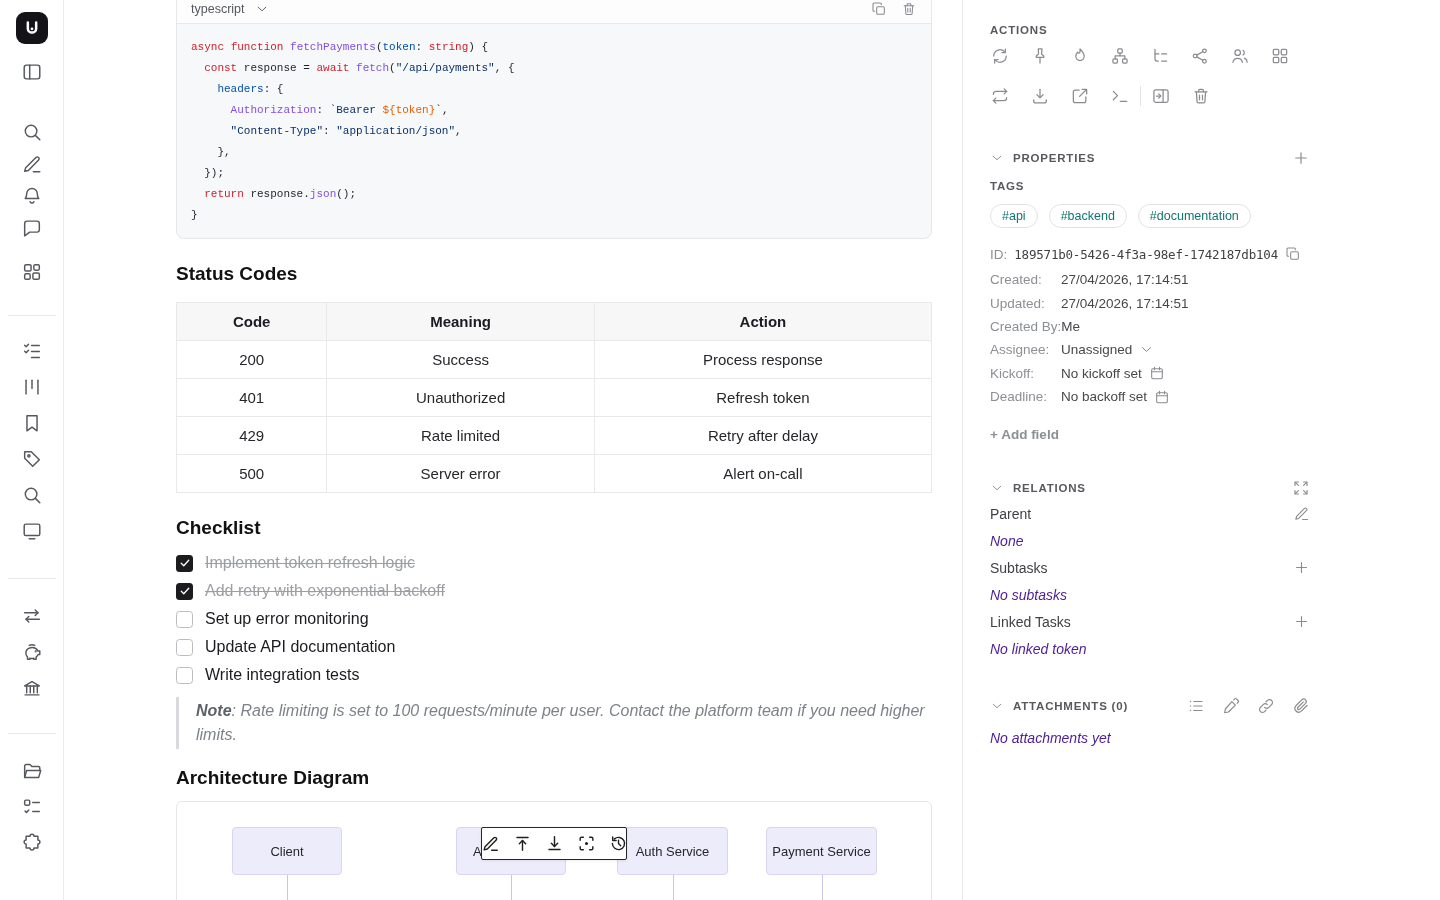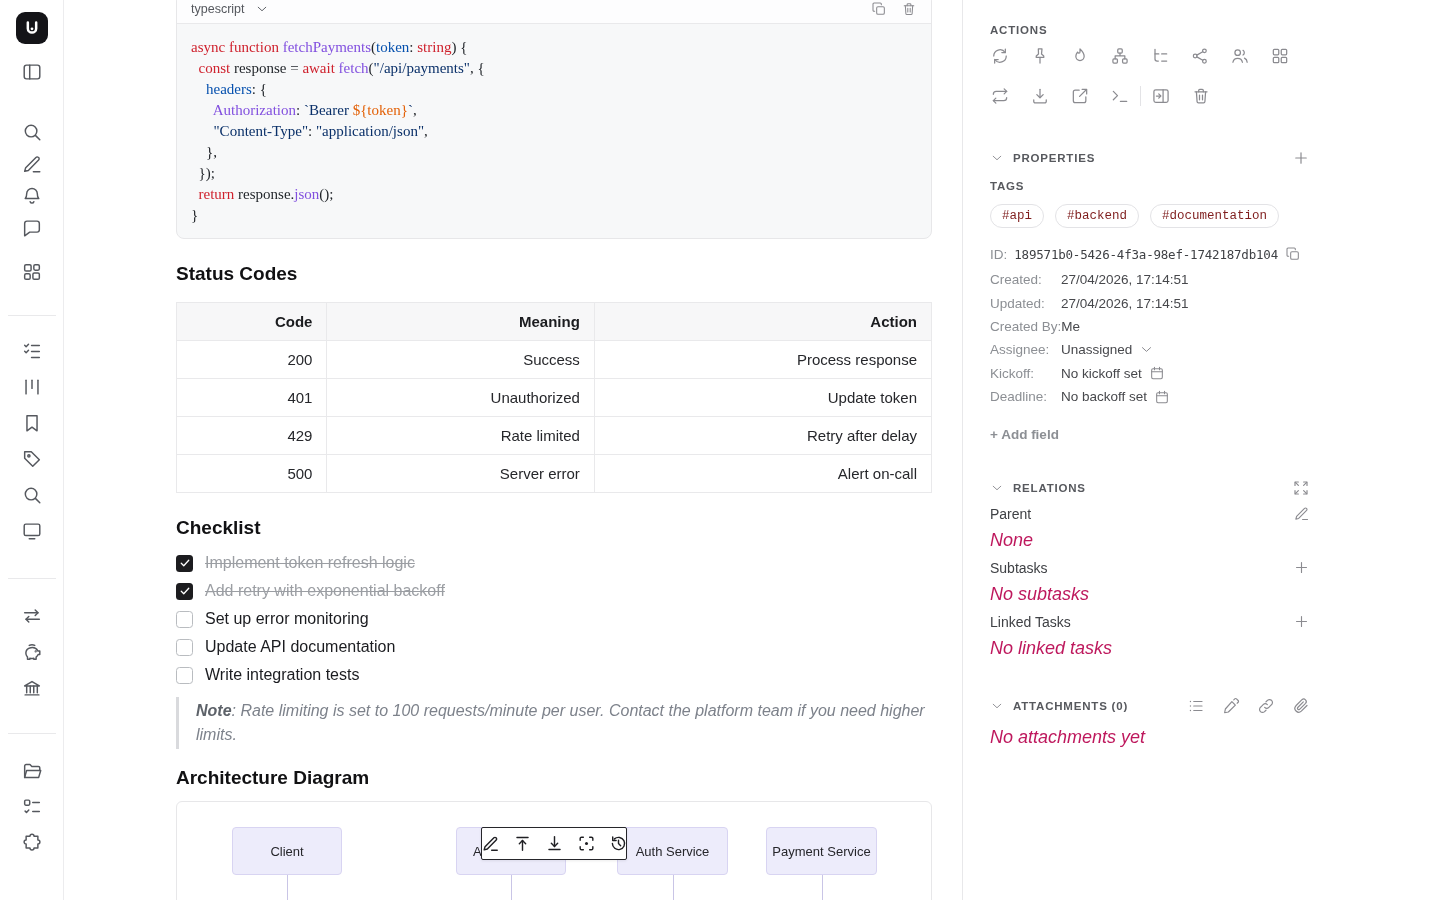--- a/index.html
+++ b/index.html
@@ -26,34 +26,34 @@
   .main { position:absolute; left:65px; top:0; width:897px; height:900px; background:#fff; }
   .content { position:absolute; left:111px; top:-7px; width:756px; }
 
   .codeblock { border:1px solid #e7e7e9; border-radius:8px; background:#f7f8f9; overflow:hidden; }
   .code-header { height:30px; background:#fdfdfe; border-bottom:1px solid #e9e9eb; display:flex; align-items:center; padding:0 14px; }
   .lang-select { display:flex; align-items:center; gap:10px; font-size:12.5px; color:#55585e; cursor:pointer; }
   .code-actions { margin-left:auto; display:flex; gap:14px; }
   .code-actions .ic svg { width:16px; height:16px; }
   .code-actions .ic { color:#8b8b90; cursor:pointer; }
   .ic14 svg { width:14px!important; height:14px!important; }
-  .code-body { padding:13px 14px 12px; font-family:Liberation Serif, serif; font-size:15px; line-height:21px; white-space:pre; }
+  .code-body { padding:13px 14px 12px; font-family:Liberation Mono, monospace; font-size:11px; line-height:21px; white-space:pre; }
   .tk-pl { color:#1f2328; }
   .tk-kw { color:#cf222e; }
   .tk-fn { color:#8250df; }
   .tk-prop { color:#0550ae; }
   .tk-str { color:#0a3069; }
   .tk-expr { color:#e36209; }
 
   h2 { font-size:19px; font-weight:700; color:#111113; margin-top:24px; line-height:22px; }
   h2.h-check { margin-top:24px; }
   h2.h-arch { margin-top:18px; }
 
   table.doc { margin-top:17px; width:100%; border-collapse:collapse; font-size:15px; }
-  table.doc th, table.doc td { border:1px solid #e9e9eb; padding:10px 14px; text-align:right; height:30px; }
+  table.doc th, table.doc td { border:1px solid #e9e9eb; padding:10px 14px; text-align:center; height:30px; }
   table.doc th { background:#f7f7f8; font-weight:700; color:#1b1c1f; font-size:15px; }
   table.doc td { color:#26272b; }
 
   .checklist { margin-top:10px; display:flex; flex-direction:column; }
   .chk-item { display:flex; align-items:center; gap:12px; height:28px; font-size:16px; color:#1b1c20; }
   .cb { width:17px; height:17px; border-radius:3.5px; display:inline-flex; align-items:center; justify-content:center; flex:none; cursor:pointer; }
   .cb.on { background:#1c1c1f; }
   .cb.on svg { width:12px; height:12px; stroke:#fff; stroke-width:2.6; fill:none; stroke-linecap:round; stroke-linejoin:round; }
   .cb.off { background:#fff; border:1.5px solid #b9bcc0; }
   .chk-item.done .chk-label { color:#9b9ea3; text-decoration:line-through; }
@@ -82,41 +82,41 @@
   .vdiv { width:1px; height:20px; background:#e3e3e6; align-self:center; }
 
   .pnl-header { display:flex; align-items:center; gap:9px; margin-top:32px; height:24px; }
   .pnl-header .chev { color:#8b8b90; cursor:pointer; }
   .pnl-header .right { margin-left:auto; color:#8b8b90; cursor:pointer; }
   .pnl-header .right svg { width:18px; height:18px; }
   .hdr-props { margin-top:30px; }
 
   .lbl-tags { margin-top:10px; }
   .tags { margin-top:12px; display:flex; gap:11px; }
-  .tag-pill { border:1px solid #e3e3e6; border-radius:20px; padding:4px 11px; font-size:12.5px; color:#7f1d1d; cursor:pointer;font-family:Liberation Mono, monospace; }
+  .tag-pill { border:1px solid #e3e3e6; border-radius:20px; padding:4px 11px; font-size:12.5px; color:#0f766e; cursor:pointer; }
 
   .id-row { margin-top:16px; display:flex; align-items:center; gap:7px; height:20px; }
   .f-label { font-size:13.5px; color:#8c8f94; }
   .id-val { font-family:"DejaVu Sans Mono","Liberation Mono",monospace; font-size:12.5px; color:#3f4145; letter-spacing:-0.2px; }
   .id-row .ic { color:#8b8b90; cursor:pointer; } .id-row .ic svg { width:16px; height:16px; }
 
   .fields { margin-top:4px; }
   .f-row { display:flex; align-items:center; height:23.4px; }
   .f-row .f-label { min-width:71px; }
   .f-row.tight .f-label { min-width:0; }
   .f-val { font-size:13.5px; color:#47484c; }
   .f-row .ic { color:#8b8b90; margin-left:7px; cursor:pointer; }
   .f-row .ic svg { width:15px; height:15px; }
   .f-row .ic.cal svg { width:16px; height:16px; }
   .add-field { margin-top:16px; height:20px; display:flex; align-items:center; font-size:13.5px; color:#8c8f94; cursor:pointer;font-weight:bold; }
 
   .rel-row { display:flex; align-items:center; height:27px; font-size:14px; color:#3f4145; }
   .rel-row .ic { margin-left:auto; color:#8b8b90; cursor:pointer; }
   .rel-row .ic svg { width:17px; height:17px; }
-  .empty-italic { font-style:italic; font-size:18px; color:#be185d; height:27px; display:flex; align-items:center; }
+  .empty-italic { font-style:italic; font-size:14px; color:#4c1d95; height:27px; display:flex; align-items:center; }
   .hdr-attach .att-icons { margin-left:auto; display:flex; gap:17px; }
   .att-icons .ic { color:#8b8b90; cursor:pointer; }
   .att-icons .ic svg { width:18px; height:18px; }
   .attach-empty { margin-top:6px; }
 </style>
 </head>
 <body>
 
 <div class="sidebar">
   <div class="logo">
@@ -303,21 +303,21 @@
         </thead>
         <tbody>
           <tr>
             <td>200</td>
             <td>Success</td>
             <td>Process response</td>
           </tr>
           <tr>
             <td>401</td>
             <td>Unauthorized</td>
-            <td>Update token</td>
+            <td>Refresh token</td>
           </tr>
           <tr>
             <td>429</td>
             <td>Rate limited</td>
             <td>Retry after delay</td>
           </tr>
           <tr>
             <td>500</td>
             <td>Server error</td>
             <td>Alert on-call</td>
@@ -670,21 +670,21 @@
         </div>
         <div class="empty-italic">No subtasks</div>
         <div class="rel-row">
           <span>Linked Tasks</span>
           <span class="ic">
             <svg viewBox="0 0 24 24" fill="none" stroke="currentColor" stroke-width="1.6" stroke-linecap="round" stroke-linejoin="round">
               <path d="M12 5v14M5 12h14"></path>
             </svg>
           </span>
         </div>
-        <div class="empty-italic">No linked tasks</div>
+        <div class="empty-italic">No linked token</div>
       </div>
 
     <div class="pnl-header hdr-attach">
       <span class="ic ic14 chev">
           <svg viewBox="0 0 24 24" fill="none" stroke="currentColor" stroke-width="1.6" stroke-linecap="round" stroke-linejoin="round">
             <path d="M5.5 9l6.5 6 6.5-6"></path>
           </svg>
         </span>
       <span class="pnl-label">ATTACHMENTS (0)</span>
       <span class="att-icons" id="attach-icons">

